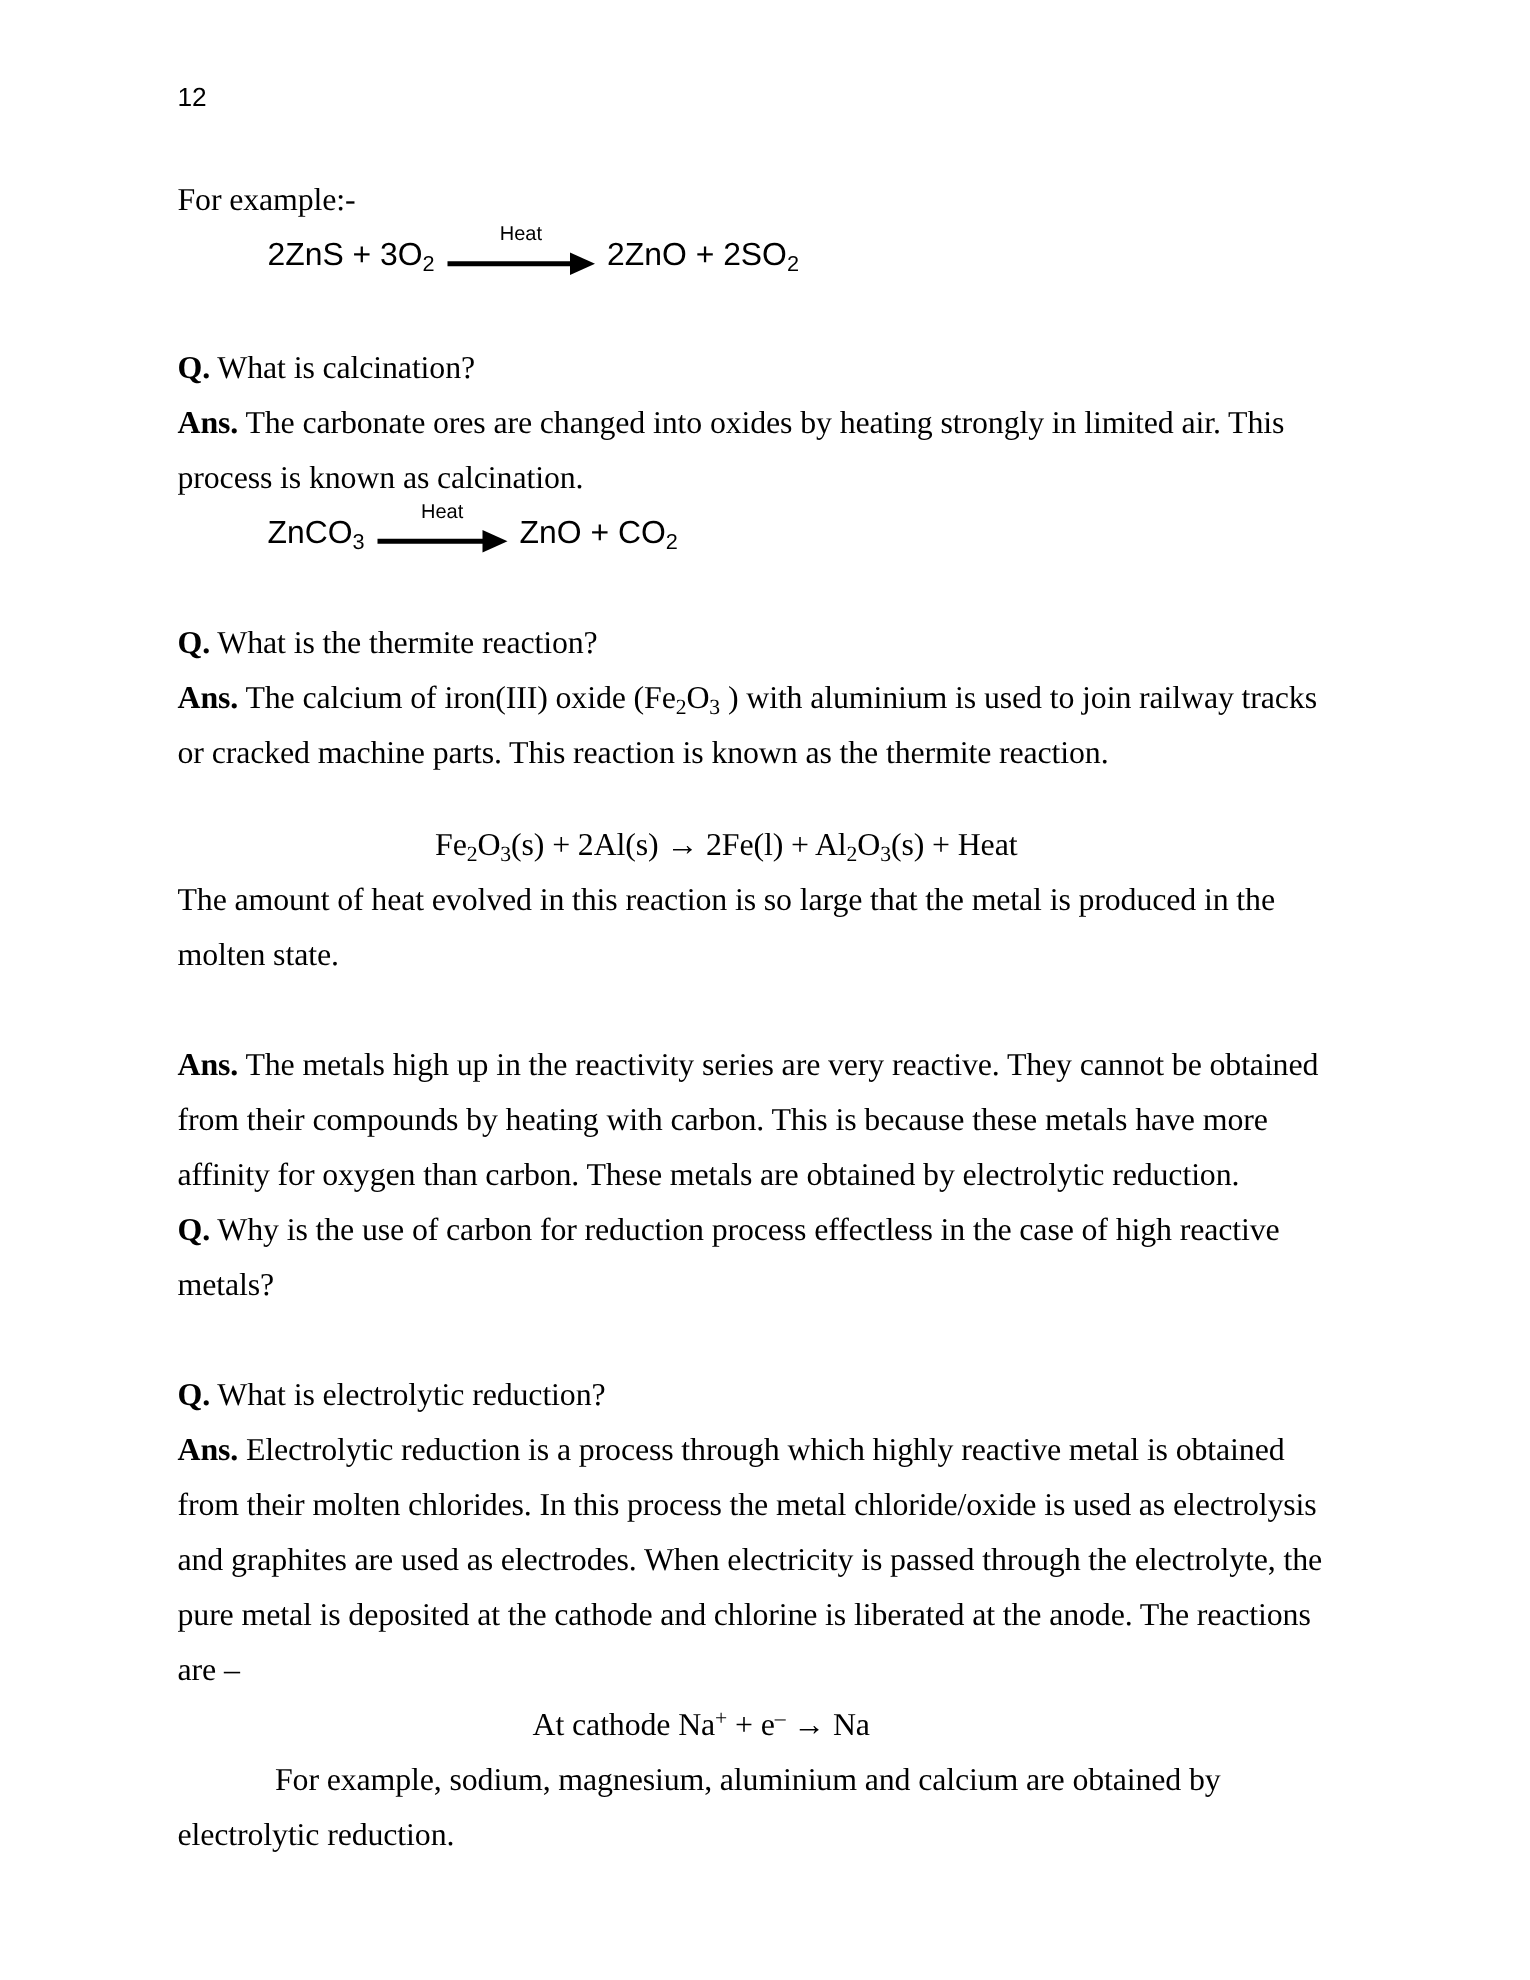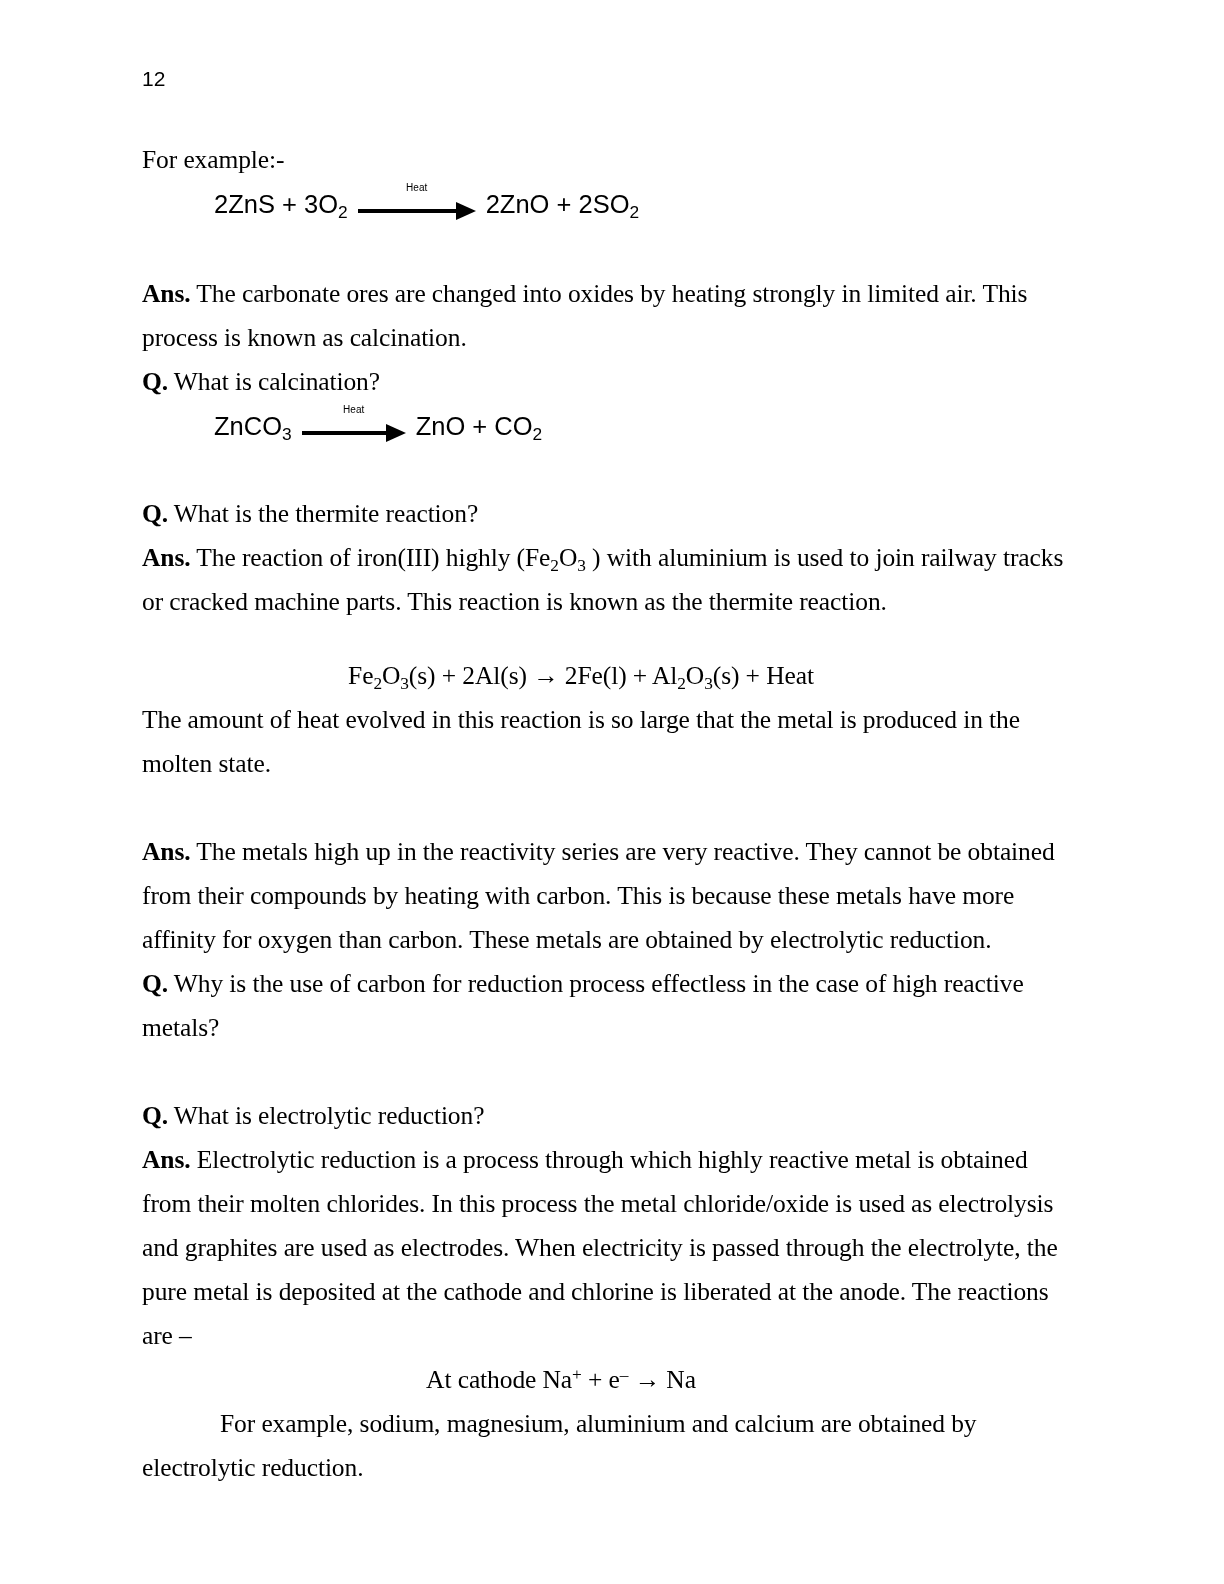--- a/index.html
+++ b/index.html
@@ -83,21 +83,21 @@
     display: inline-block;
     margin: 0 10px;
     height: 40px;
   }
   .arrow-label {
     position: absolute;
     top: -4px;
     left: 0;
     width: 100%;
     text-align: center;
-    font-size: 10px;
+    font-size: 16px;
     line-height: 16px;
   }
   .arrow-line {
     position: absolute;
     bottom: 11px;
     left: 0;
     height: 4px;
     background: #000;
   }
   .arrow-head {
@@ -133,37 +133,37 @@
       <span class="arrow-wrap arrow-1">
         <span class="arrow-label">Heat</span>
         <span class="arrow-line"></span>
         <span class="arrow-head"></span>
       </span>
       <span><span>2ZnO + 2SO</span><sub>2</sub></span>
     </div>
 
     <div class="spacer-lg"></div>
 
+    <p><span class="bold">Q.</span><span> What is calcination?</span></p>
     <p><span class="bold">Ans.</span><span> The carbonate ores are changed into oxides by heating strongly in limited air. This process is known as calcination.</span></p>
-    <p><span class="bold">Q.</span><span> What is calcination?</span></p>
 
     <div class="rxn-row eq-indent">
       <span><span>ZnCO</span><sub>3</sub></span>
       <span class="arrow-wrap arrow-2">
         <span class="arrow-label">Heat</span>
         <span class="arrow-line"></span>
         <span class="arrow-head"></span>
       </span>
       <span><span>ZnO + CO</span><sub>2</sub></span>
     </div>
 
     <div class="spacer-md"></div>
 
     <p><span class="bold">Q.</span><span> What is the thermite reaction?</span></p>
-    <p><span class="bold">Ans.</span><span> The reaction of iron(III) highly (Fe</span><sub>2</sub><span>O</span><sub>3</sub><span> ) with aluminium is used to join railway tracks or cracked machine parts. This reaction is known as the thermite reaction.</span></p>
+    <p><span class="bold">Ans.</span><span> The calcium of iron(III) oxide (Fe</span><sub>2</sub><span>O</span><sub>3</sub><span> ) with aluminium is used to join railway tracks or cracked machine parts. This reaction is known as the thermite reaction.</span></p>
 
     <p class="eq-center"><span>Fe</span><sub>2</sub><span>O</span><sub>3</sub><span>(s) + 2Al(s) → 2Fe(l) + Al</span><sub>2</sub><span>O</span><sub>3</sub><span>(s) + Heat</span></p>
 
 
     <p>The amount of heat evolved in this reaction is so large that the metal is produced in the molten state.</p>
 
     <div class="spacer-md"></div>
 
     <p><span class="bold">Ans.</span><span> The metals high up in the reactivity series are very reactive. They cannot be obtained from their compounds by heating with carbon. This is because these metals have more affinity for oxygen than carbon. These metals are obtained by electrolytic reduction.</span></p>
     <p><span class="bold">Q.</span><span> Why is the use of carbon for reduction process effectless in the case of high reactive metals?</span></p>

